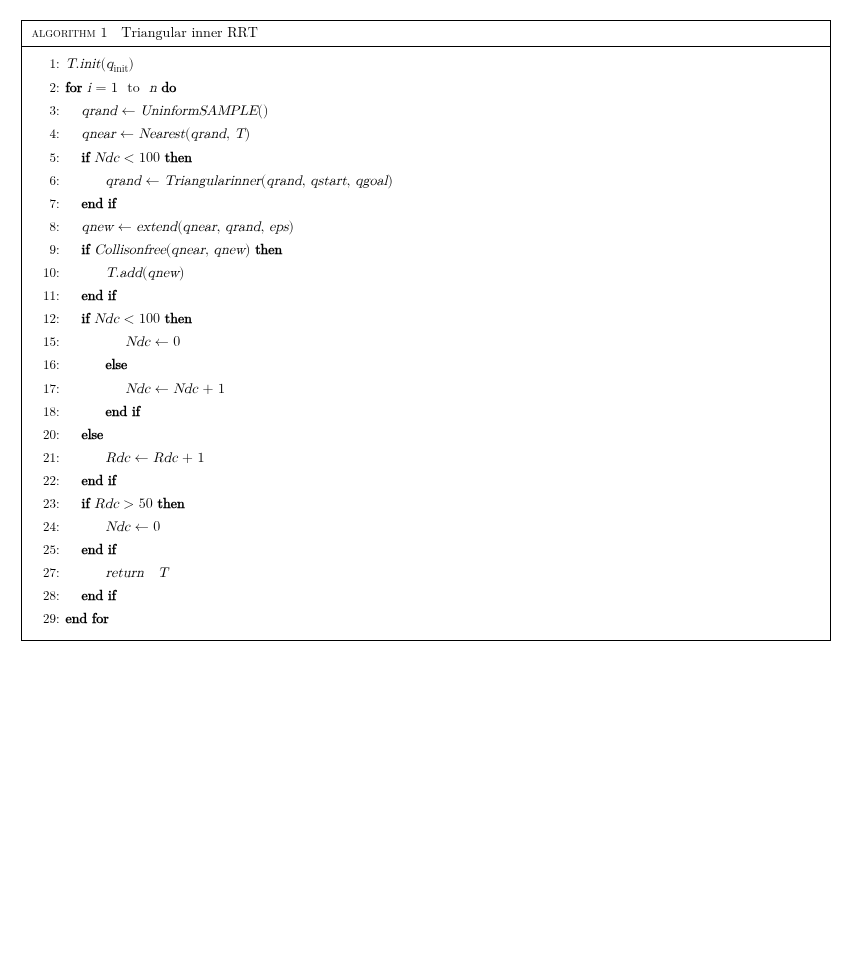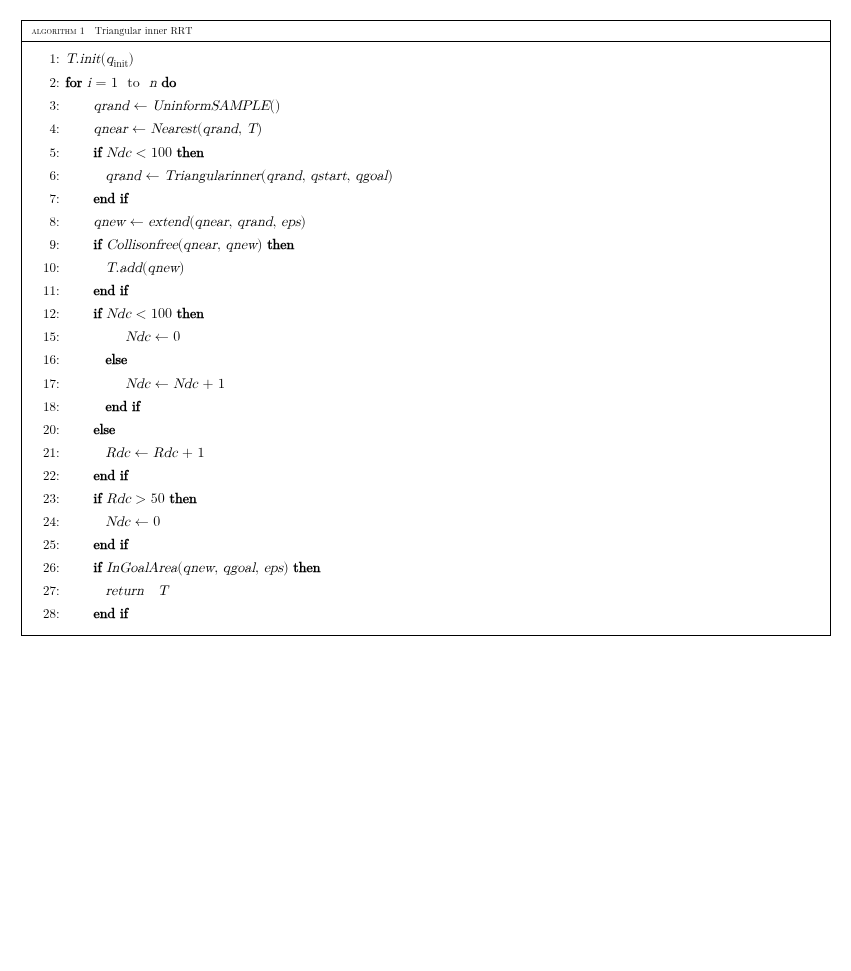--- a/index.html
+++ b/index.html
@@ -22,21 +22,21 @@
 
     .algorithm-box {
       border: 1px solid #000;
       width: 810px;
       padding: 0;
     }
 
     .algorithm-header {
       border-bottom: 1px solid #000;
       padding: 4px 10px 4px 10px;
-      font-size: 10px;
+      font-size: 14px;
     }
 
     .algorithm-header .alg-label {
       font-variant: small-caps;
       font-weight: normal;
     }
 
     .algorithm-body {
       padding: 6px 10px 8px 10px;
     }
@@ -54,21 +54,21 @@
       color: #000;
       font-size: 13px;
       margin-right: 6px;
       flex-shrink: 0;
     }
 
     .line-content {
       flex: 1;
     }
 
-    .indent1 { margin-left: 28px; }
+    .indent1 { margin-left: 16px; }
     .indent2 { margin-left: 40px; }
     .indent3 { margin-left: 60px; }
 
     .kw {
       font-weight: bold;
     }
 
     .it {
       font-style: italic;
     }
@@ -174,25 +174,25 @@
       </div>
       <div class="line">
         <span class="line-num">24:</span>
         <span class="line-content"><span class="indent2"><span class="math">Ndc</span> ← 0</span></span>
       </div>
       <div class="line">
         <span class="line-num">25:</span>
         <span class="line-content"><span class="indent1"><span class="kw">end if</span></span></span>
       </div>
       <div class="line">
-        <span class="line-num">26:</span>
-        <span class="line-content"><span class="indent1"><span class="kw">if</span> <span class="it">InGoalArea</span>(<span class="math">qnew</span>, <span class="math">qgoal</span>, <span class="math">eps</span>) <span class="kw">then</span></span></span>
-      </div>
-      <div class="line">
         <span class="line-num">27:</span>
         <span class="line-content"><span class="indent2"><span class="it">return</span> &nbsp;&nbsp;<span class="math">T</span></span></span>
       </div>
       <div class="line">
         <span class="line-num">28:</span>
         <span class="line-content"><span class="indent1"><span class="kw">end if</span></span></span>
       </div>
+      <div class="line">
+        <span class="line-num">29:</span>
+        <span class="line-content"><span><span class="kw">end for</span></span></span>
+      </div>
     </div>
 </div>
 
 </body></html>

